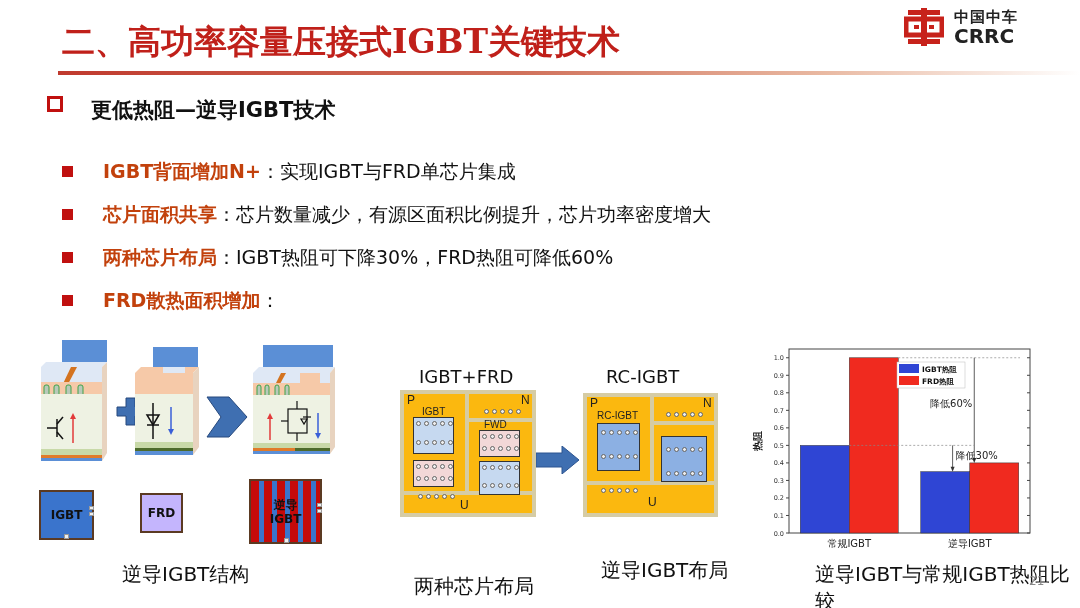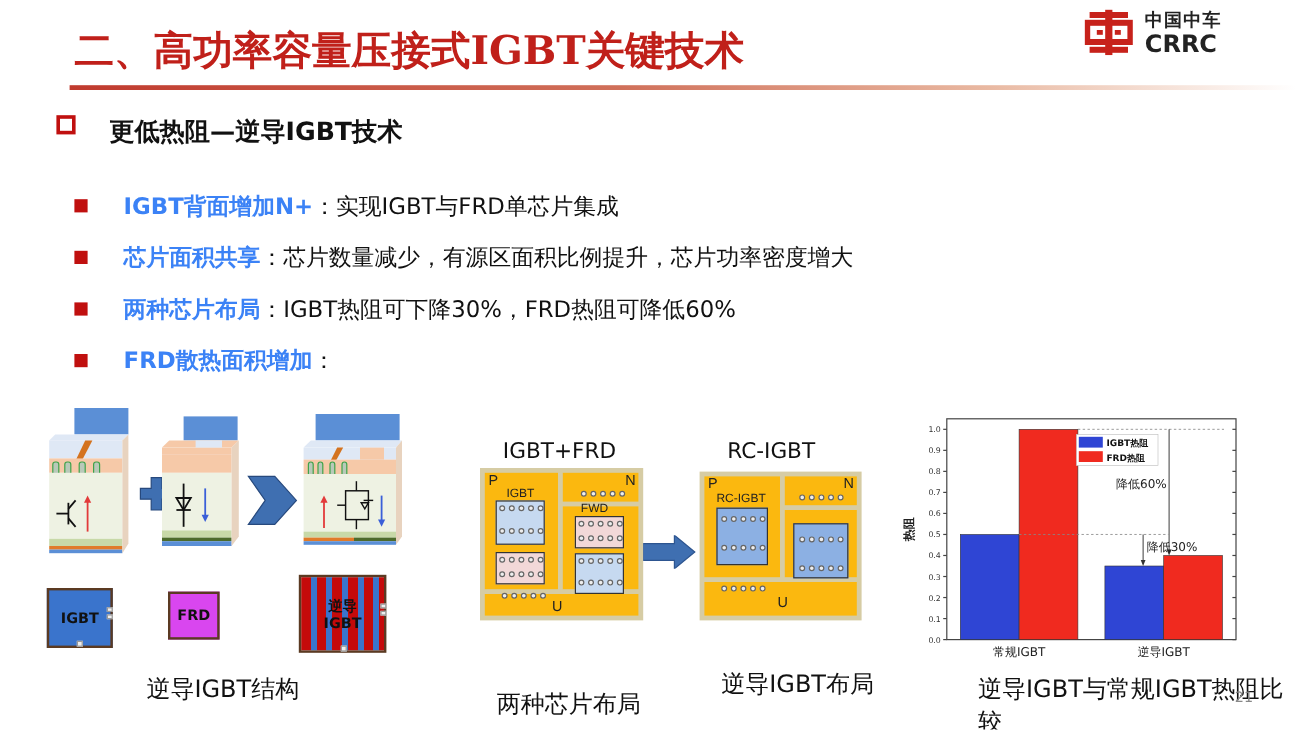--- a/index.html
+++ b/index.html
@@ -20,30 +20,30 @@
   .logo-cn { position: absolute; left: 50px; top: 2px; font-size: 15px; font-weight: bold; color: #222; letter-spacing: 1px; }
   .logo-en { position: absolute; left: 50px; top: 18px; font-size: 20px; font-weight: bold; color: #222; font-family: "DejaVu Sans", sans-serif; letter-spacing: 0px; }
 
   .section-head { position: absolute; left: 47px; top: 96px; height: 30px; display: flex; align-items: flex-start; }
   .hollow-box { width: 16px; height: 16px; border: 3px solid #c0100f; margin-right: 28px; }
   .section-text { font-size: 21px; font-weight: bold; color: #111; }
 
   .bullets { position: absolute; left: 62px; top: 150px; }
   .bullet { display: flex; align-items: center; height: 43px; font-size: 19px; }
   .bullet-square { width: 11px; height: 11px; background: #c0100f; margin-right: 30px; }
-  .bullet-key { font-weight: bold; color: #3b82f6; text-align: center; }
+  .bullet-key { font-weight: bold; color: #c2410c; text-align: center; }
   .bullet-sep { color: #111; }
   .bullet-desc { color: #111; }
 
   .figure-label { position: absolute; font-size: 20px; color: #111; }
 
   
   .chip { position: absolute; display: flex; align-items: center; justify-content: center; font-weight: bold; font-size: 12px; color: #111; }
   .chip-igbt { left: 39px; top: 490px; width: 55px; height: 50px; background: #3a74cc; border: 2px solid #5b3a22; }
-  .chip-frd { left: 140px; top: 493px; width: 43px; height: 40px; background: #d946ef; border: 2px solid #5b3a22; }
+  .chip-frd { left: 140px; top: 493px; width: 43px; height: 40px; background: #c4b5fd; border: 2px solid #5b3a22; }
   .chip-rc { left: 249px; top: 479px; width: 73px; height: 65px; border: 2px solid #5b3a22;
     background: repeating-linear-gradient(to right, #c50a0a 0 8px, #3a74cc 8px 13px); text-align:center; line-height: 14px; }
   .pin { position: absolute; background: #eee; border: 1px solid #999; }
 
   
   .board { position: absolute; background: #d6cca4; }
   .pad { position: absolute; background: #fbb80f; }
   .subchip { position: absolute; border: 1.5px solid #333; }
   .plabel { position: absolute; font-family: "Liberation Sans", sans-serif; color: #222; }
   .dots { position: absolute; display: flex; gap: 3px; }

